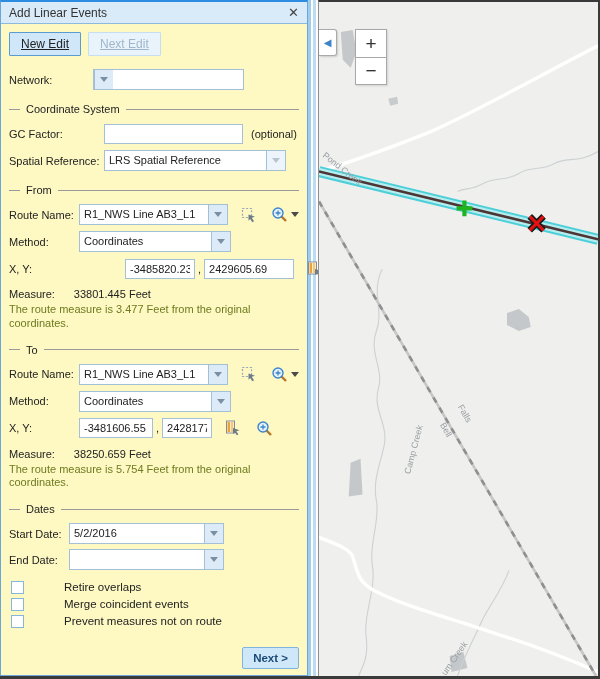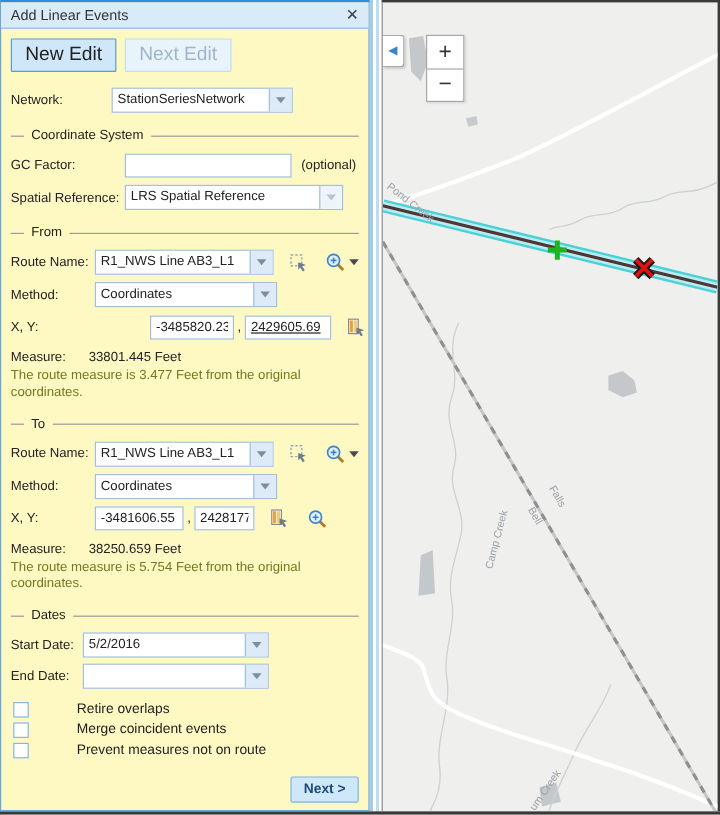--- a/index.html
+++ b/index.html
@@ -11,22 +11,22 @@
   
   .panel { width:308px; height:676px; background:#fef9c3; position:relative;
            border:1px solid #6aa6d8; border-top:2px solid #2e8ce0; display:flex; flex-direction:column; }
   .titlebar { height:22px; background:#d9eaf8; border-bottom:1px solid #8cbade;
               display:flex; align-items:center; padding:0 8px; flex:none; }
   .titlebar .t { font-size:12px; color:#333; }
   .titlebar .close { margin-left:auto; font-size:13px; color:#444; cursor:pointer; line-height:1; }
   .content { padding:8px 8px 0 8px; flex:1; position:relative; font-size:11px; color:#222; }
 
   .btn-row { display:flex; gap:7px; margin-bottom:13px; }
-  .btn { font-size:16px; padding:4px 11px; border:1px solid #5a9bd0; background:#cfe7f8;
-         color:#222; border-radius:1px; cursor:pointer; font-family:inherit; }
+  .btn { font-size:12px; padding:4px 11px; border:1px solid #5a9bd0; background:#cfe7f8;
+         color:#222; border-radius:1px; cursor:pointer; font-family:inherit;text-decoration:underline; }
   .btn.dis { background:#e9f3fb; border-color:#c6def0; color:#9fb6ca; }
 
   .row { display:flex; align-items:center; margin-bottom:6px; height:21px; }
   .lbl { color:#222; flex:none; }
   .w84 { width:84px; } .w95 { width:95px; } .w70 { width:70px; } .w60 { width:60px; }
 
   .dd { display:flex; height:21px; border:1px solid #a3c0d6; background:#fff; }
   .dd .val { flex:1; padding:3px 4px 0 4px; font-size:11px; color:#222; white-space:nowrap; overflow:hidden; }
   .dd .btn-arr { width:19px; background:#dcebf7; border-left:1px solid #a3c0d6;
                  display:flex; align-items:center; justify-content:center; cursor:pointer; }
@@ -100,21 +100,20 @@
     <div class="content">
 
       <div class="btn-row">
         <button class="btn">New Edit</button>
         <button class="btn dis">Next Edit</button>
       </div>
 
       <div class="row">
         <span class="lbl w84">Network:</span>
         <div class="dd" style="width:151px">
-          <span class="val">StationSeriesNetwork</span>
           <span class="btn-arr">
               <i class="tri"></i>
             </span>
         </div>
       </div>
 
 
       <div class="sep">
         <span class="legend">Coordinate System</span>
       </div>
@@ -170,21 +169,21 @@
           <span class="btn-arr">
               <i class="tri"></i>
             </span>
         </div>
       </div>
 
       <div class="row">
         <span class="lbl w70">X, Y:</span>
         <input class="txt" style="width: 70px; margin-left: 46px;" value="-3485820.23">
         <span style="margin:0 3px">,</span>
-        <input class="txt" style="width: 72px; text-decoration: underline;" value="2429605.69">
+        <input class="txt" style="width: 90px;" value="2429605.69">
         <span class="iconbtn" style="margin-left:12px">
           <svg width="16" height="16" viewBox="0 0 16 16">
             <rect x="1.5" y="1" width="8" height="12" fill="#fff" stroke="#8a8a8a" stroke-width="1"></rect>
             <rect x="2.5" y="2" width="2.6" height="10" fill="#e8a33d"></rect>
             <rect x="5.8" y="2" width="2.6" height="10" fill="#f3c878"></rect>
             <path d="M8,8 L14.5,10.2 L11.4,11.2 L13.4,14.4 L11.8,15.3 L9.8,12.2 L8,14 Z" fill="#6e7b88"></path>
           </svg>
         </span>
         <span class="iconbtn" style="margin-left:13px">
           <svg width="17" height="17" viewBox="0 0 17 17">

